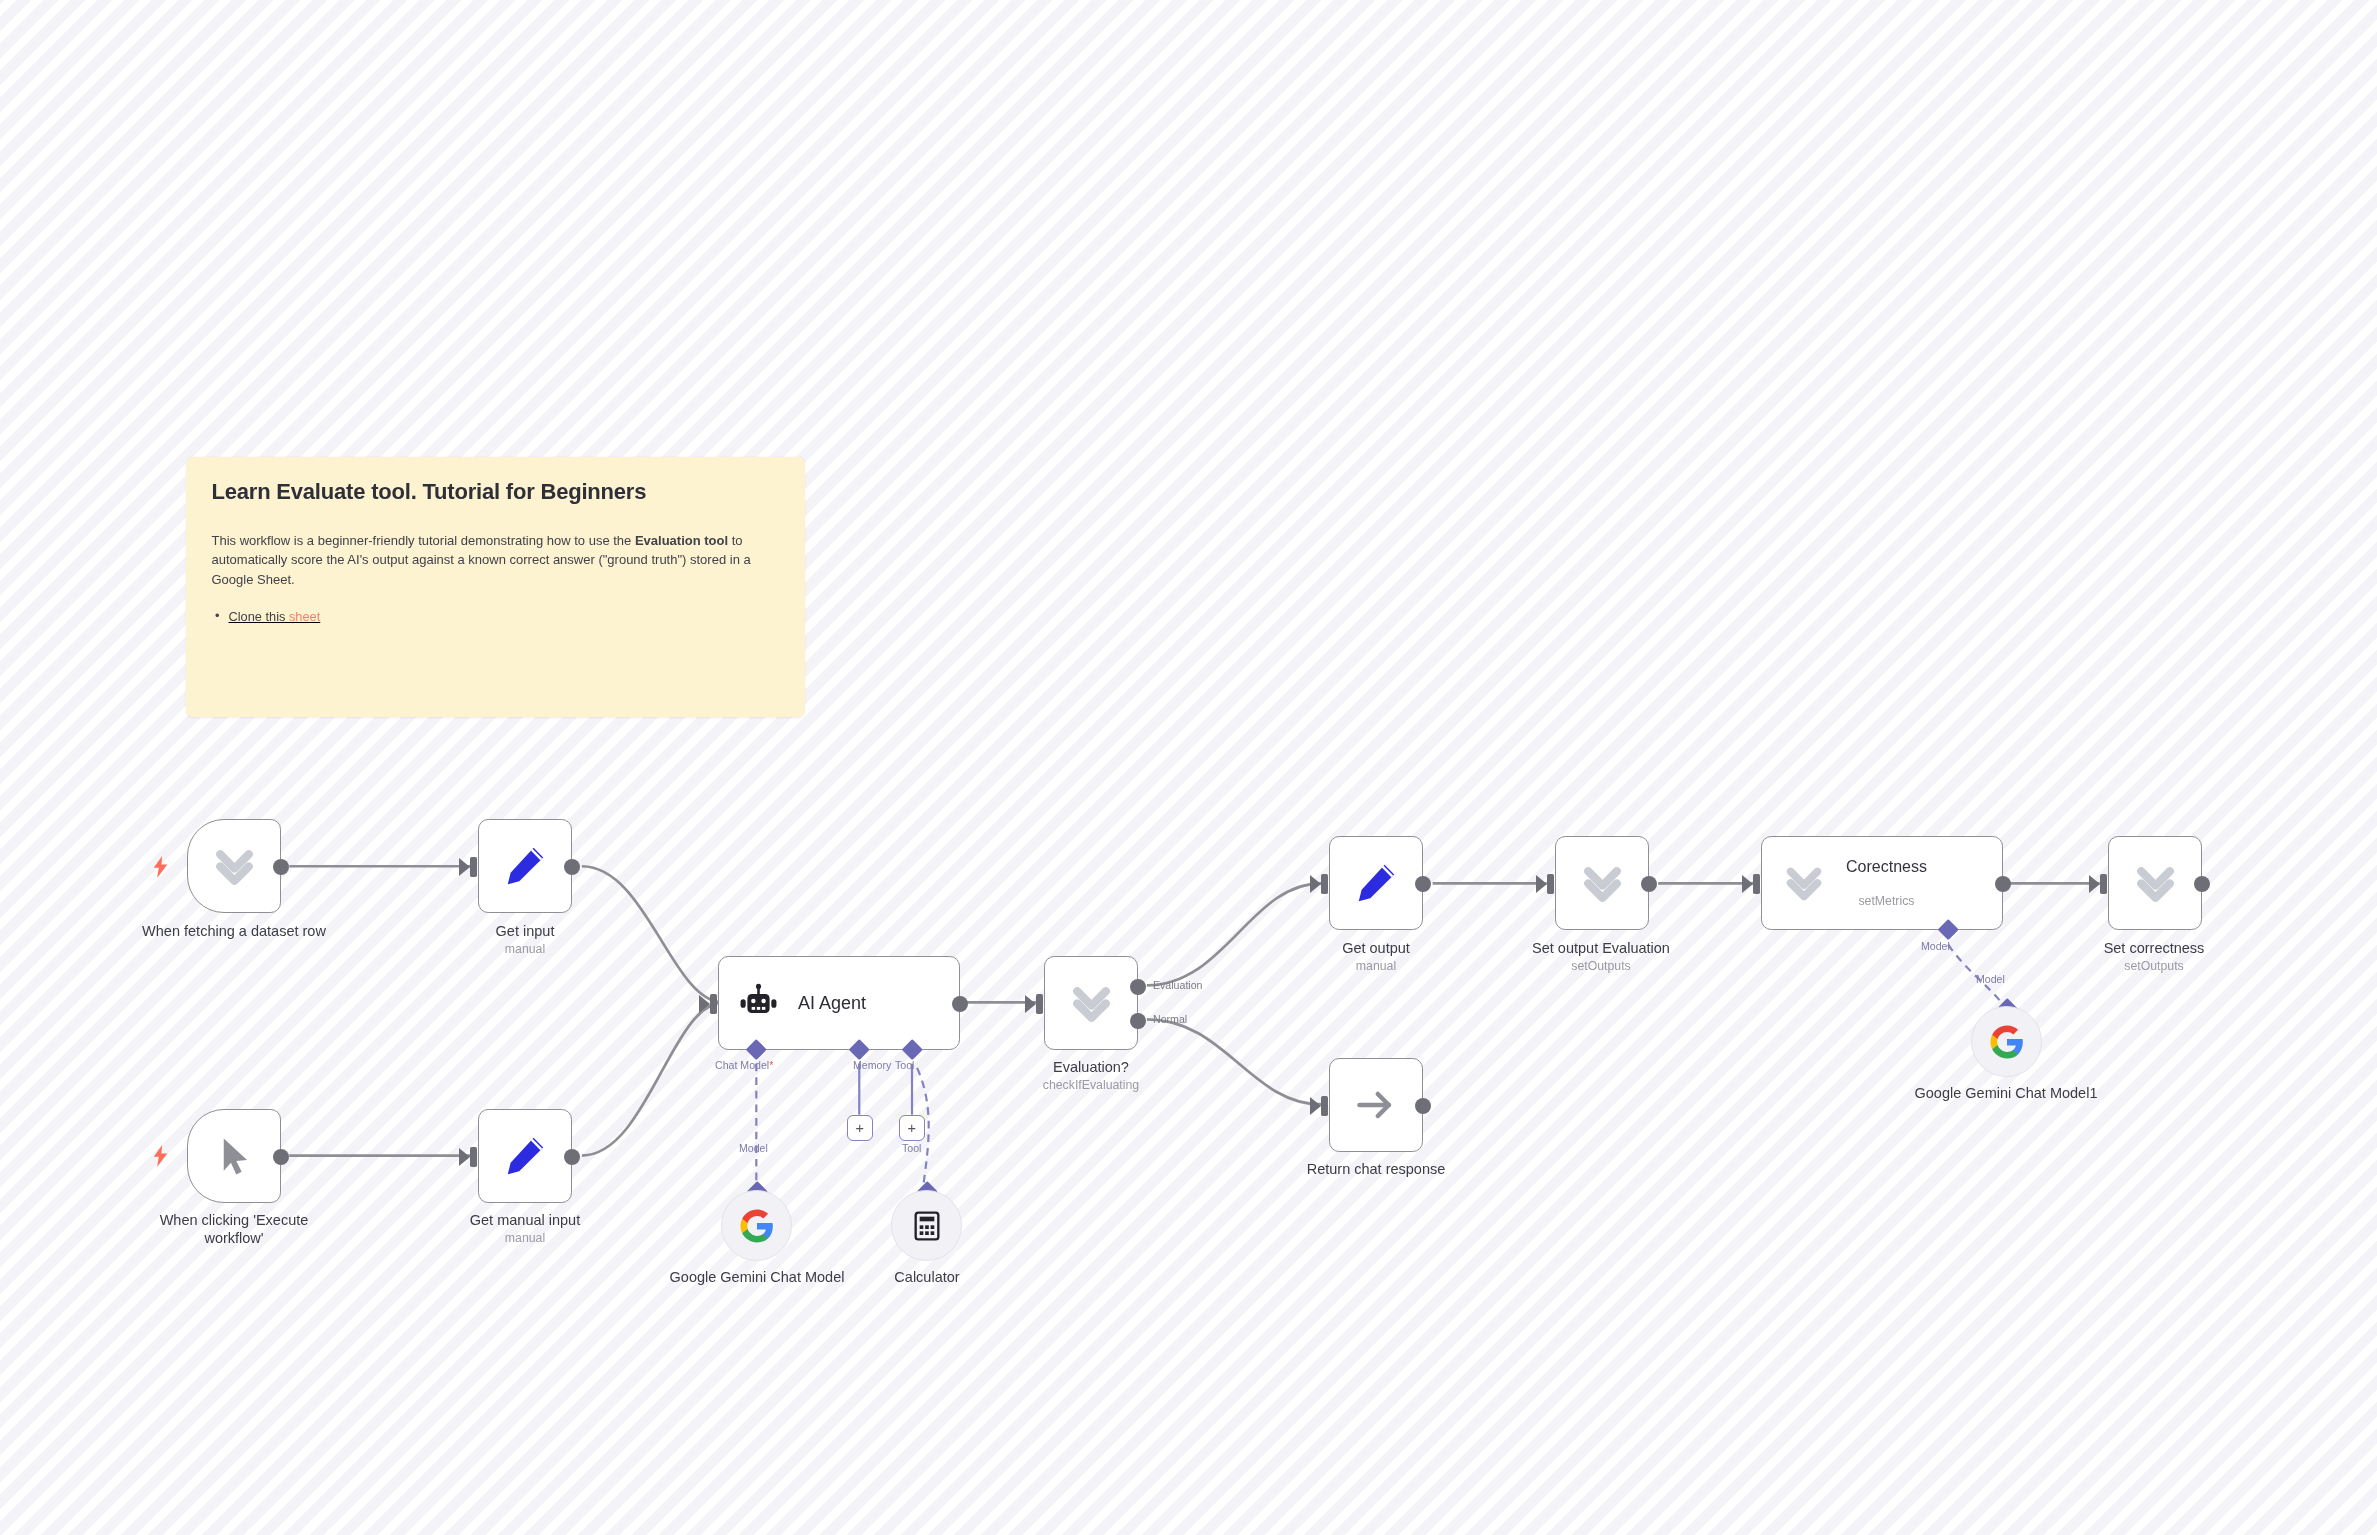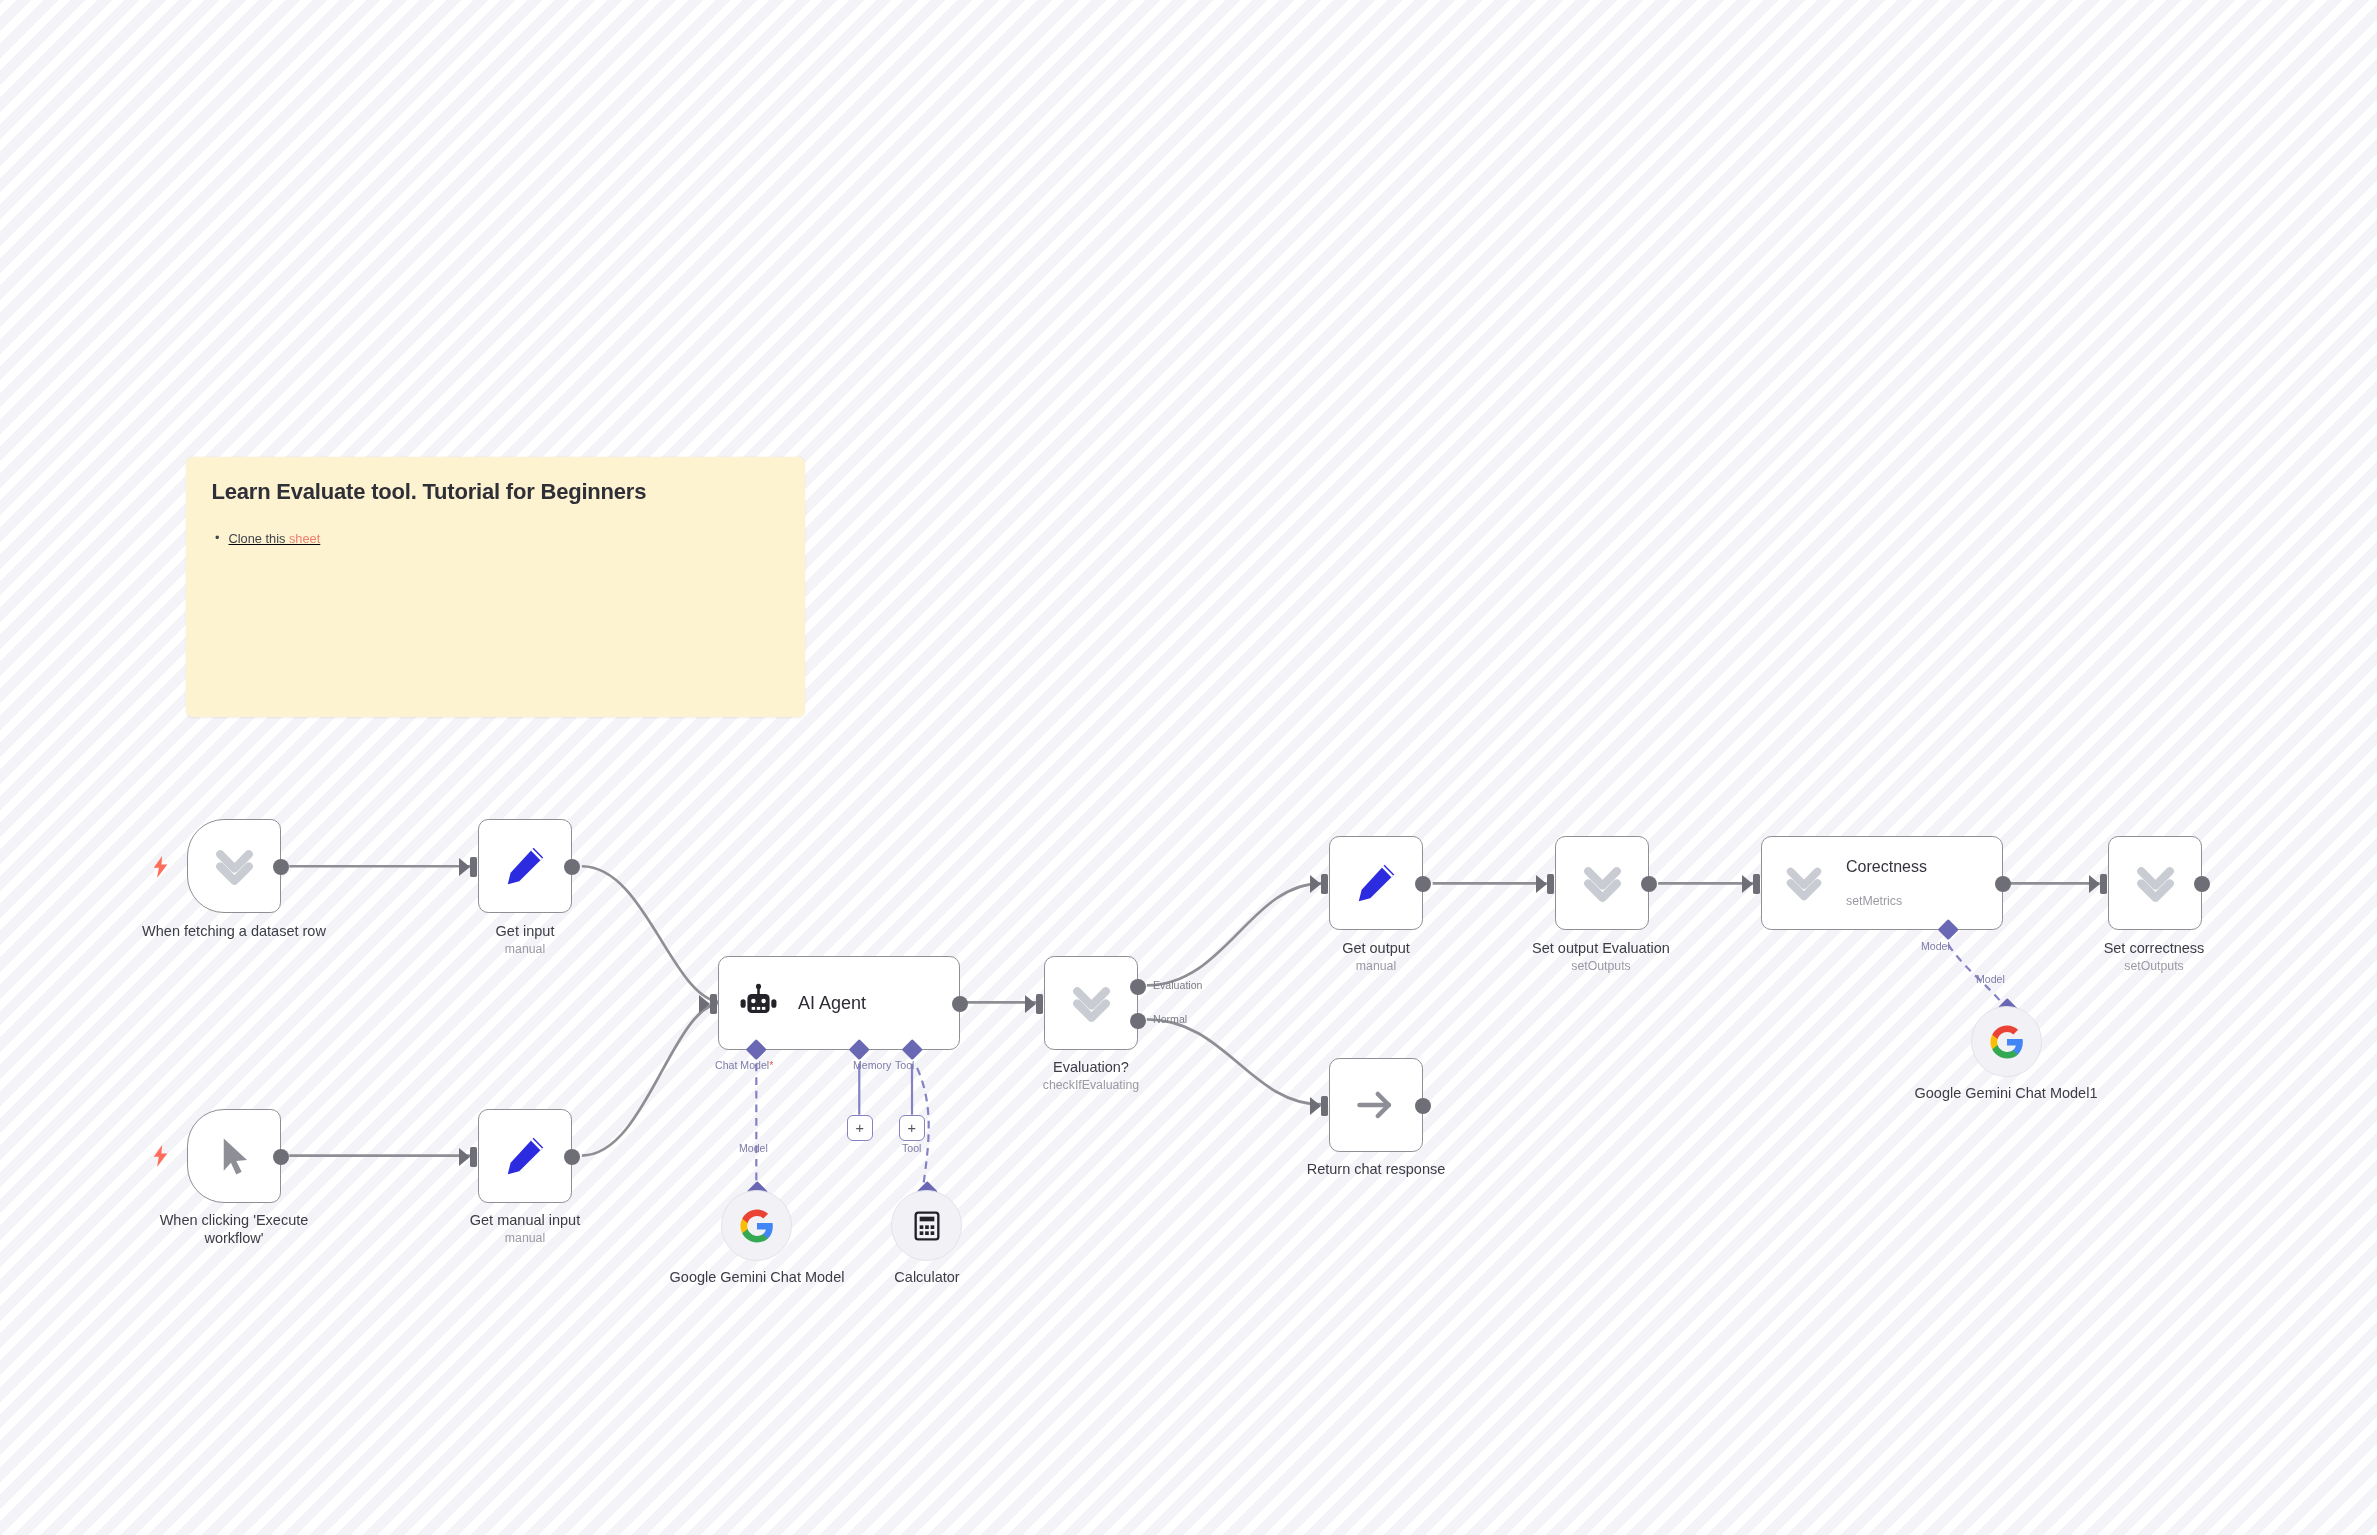--- a/index.html
+++ b/index.html
@@ -110,21 +110,21 @@
     width: 204px;
     pointer-events: none;
   }
   .node-caption .sub {
     display: block;
     font-size: 12.3px;
     color: #9a9aa4;
     margin-top: 1.7px;
   }
 
-  .inline-label { display: flex; flex-direction: column; }
+  .inline-label { display: flex; flex-direction: column; text-align: center; }
   .inline-label .ttl { font-size: 16px; color: #34343e; }
   .inline-label .sub { font-size: 12.3px; color: #9a9aa4; margin-top: 18px; }
 
   .agent-title { font-size: 18px; color: #2c2c36; }
 
   
   .port-out {
     position: absolute;
     width: 16px; height: 16px;
     border-radius: 50%;
@@ -235,20 +235,23 @@
     <path class="wire-dash" d="M 889,1250 L 889,1400"></path>
     <path class="wire-solid-p" d="M 1010,1250 L 1010,1310"></path>
     <path class="wire-solid-p" d="M 1072,1250 L 1072,1310"></path>
     <path class="wire-dash" d="M 1078,1255 C 1098,1300 1092,1345 1085,1395"></path>
 
     <path class="wire-dash" d="M 2290,1110 C 2310,1140 2340,1160 2358,1185"></path>
   </svg>
 
   <div id="sticky">
     <div class="st-title">Learn Evaluate tool. Tutorial for Beginners</div>
+    <div class="st-para">
+      <span>This workflow is a beginner-friendly tutorial demonstrating how to use the </span><b>Evaluation tool</b><span> to automatically score the AI's output against a known correct answer ("ground truth") stored in a Google Sheet.</span>
+    </div>
     <ul class="st-list">
       <li><span>Clone this </span><a class="st-link" href="#">sheet</a></li>
     </ul>
   </div>
 
   <div class="bolt" style="left:151px; top:856px;">
     <svg class="icon" width="19" height="22" viewBox="0 0 22 26">
         <path d="M13 0 L3 14 H9 L7 26 L19 10 H12 Z" fill="#ff6d5a"></path>
       </svg>
   </div>

